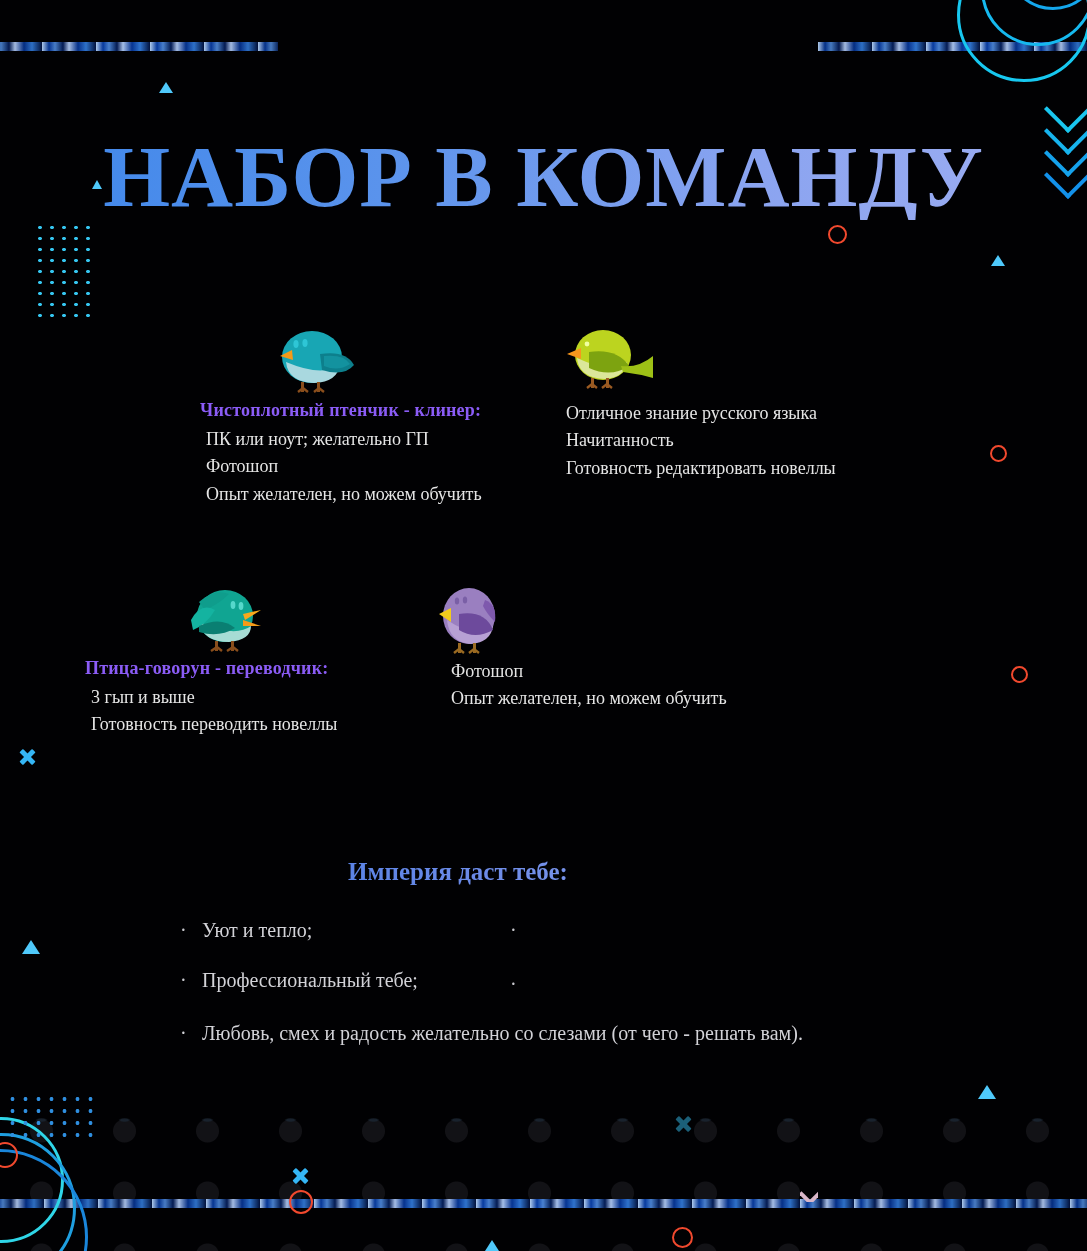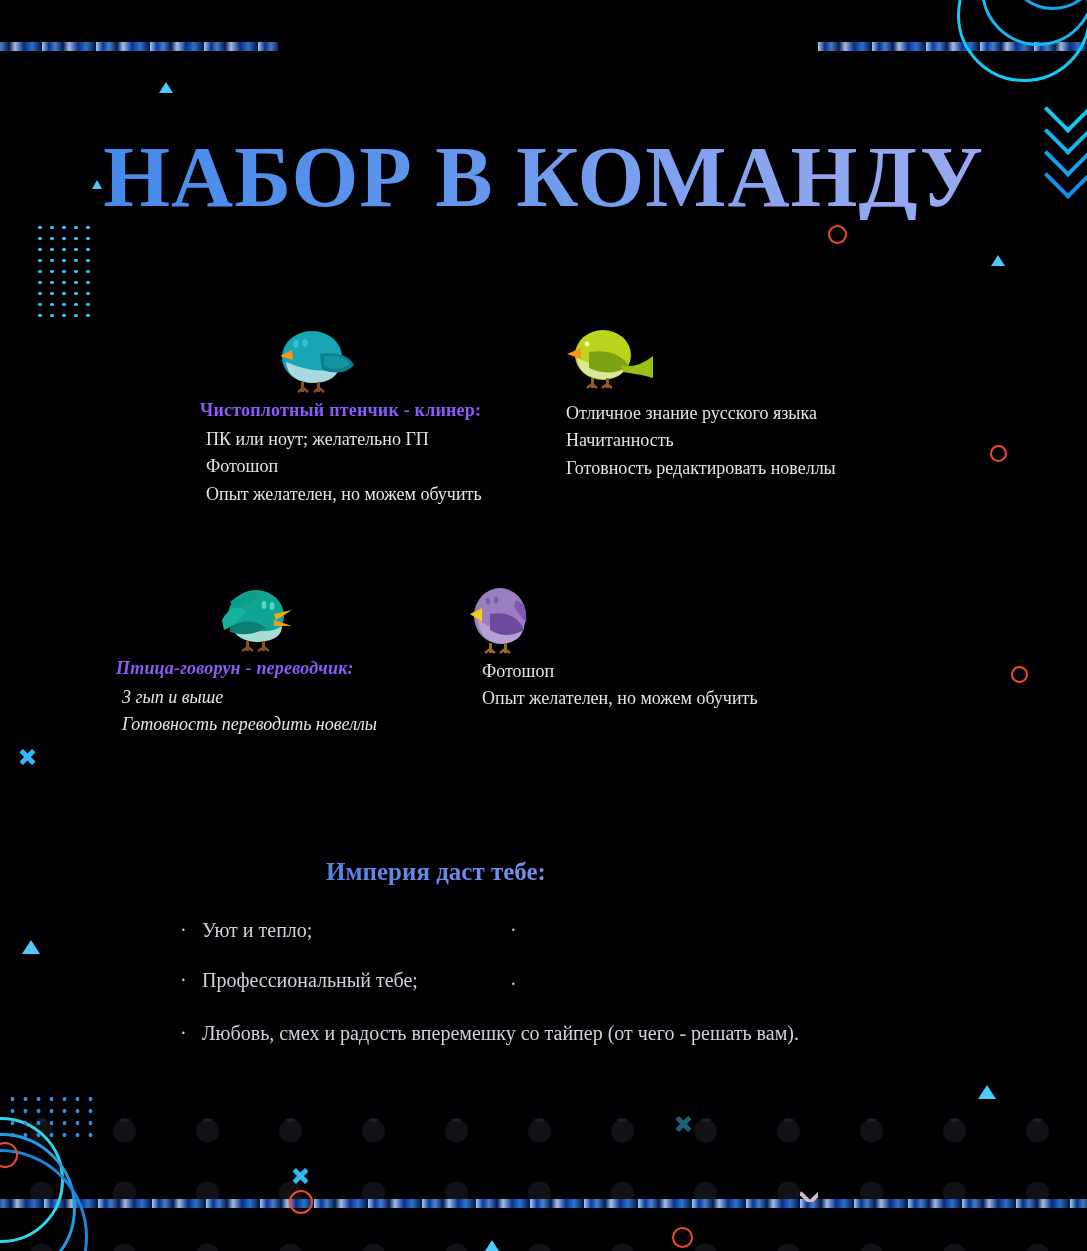--- a/index.html
+++ b/index.html
@@ -132,21 +132,21 @@
     position: absolute;
     left: 0; top: 322px; width: 1087px;
   }
   .role-row { display: flex; }
   .role {
     position: relative;
     box-sizing: border-box;
   }
   .role.col-a { width: 360px; margin-left: 200px; }
   .role.col-b { width: 400px; }
-  .role.r2.col-a { margin-left: 116px; font-style: italic; }
+  .role.r2.col-a { margin-left: 85px; }
 
   .bird { position: relative; height: 72px; margin-bottom: 6px; }
   .bird svg { position: absolute; left: 0; top: 0; }
 
   .role-title {
     font-size: 18px;
     font-weight: 700;
     color: #8b5cf6;
     letter-spacing: .2px;
     margin: 0 0 5px 0;
@@ -163,20 +163,21 @@
   #perks-title {
     position: absolute;
     left: 0; top: 858px; width: 872px;
     text-align: center;
     font-size: 25px;
     font-weight: 700;
     background: linear-gradient(90deg, #2f6fe0 0%, #6e8ce8 55%, #97a9f1 100%);
     -webkit-background-clip: text;
     background-clip: text;
     color: transparent;
+    padding-left: 22px;
     -webkit-text-fill-color: transparent;
   }
 
   #perks {
     position: absolute;
     left: 0; top: 918px; width: 1087px;
   }
   .perk-cols { display: flex; }
   .perk-col { }
   .perk-col.left  { width: 330px; margin-left: 180px; }
@@ -385,17 +386,17 @@
         <div class="perk" style="margin-bottom:30px;">
           <span class="dot">·</span>
         </div>
         <div class="perk">
           <span class="dot">·</span>
         </div>
       </div>
     </div>
     <div class="perk-full">
       <span class="dot">·</span>
-      <span>Любовь, смех и радость вперемешку со тайпер (от чего - решать вам).</span>
+      <span>Любовь, смех и радость желательно со слезами (от чего - решать вам).</span>
     </div>
   </div>
 
 </div>
 
 </body></html>

